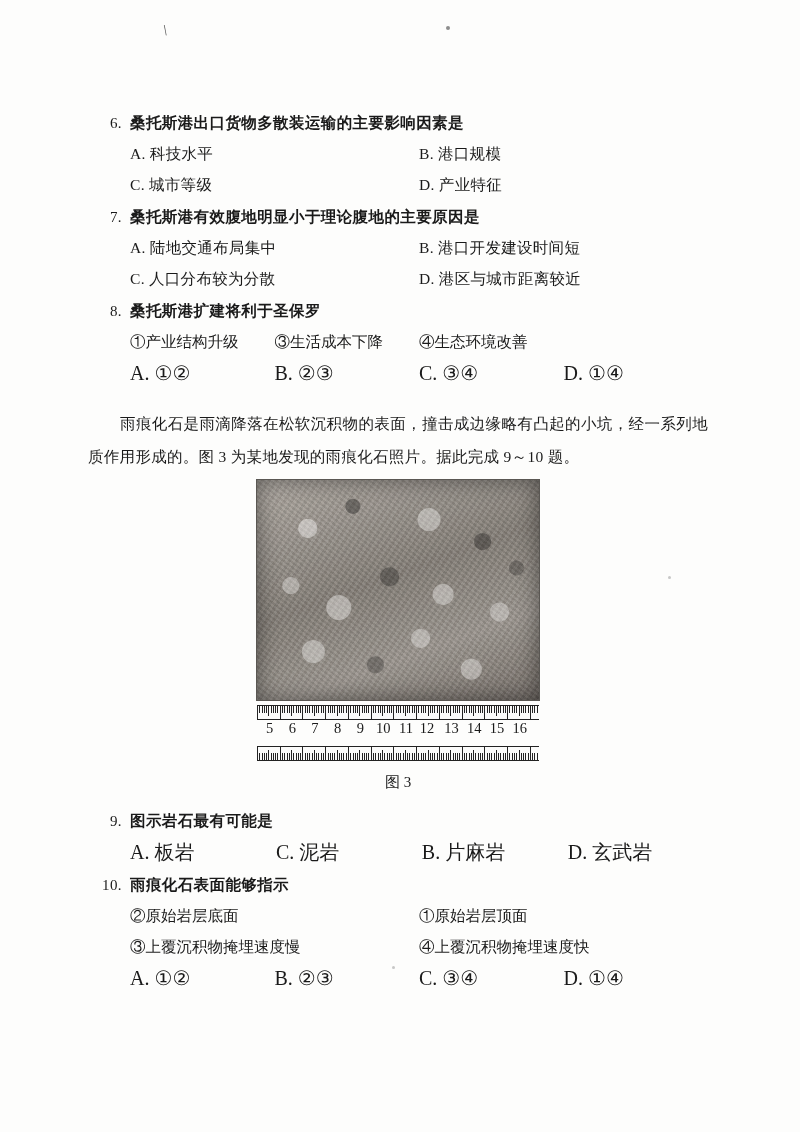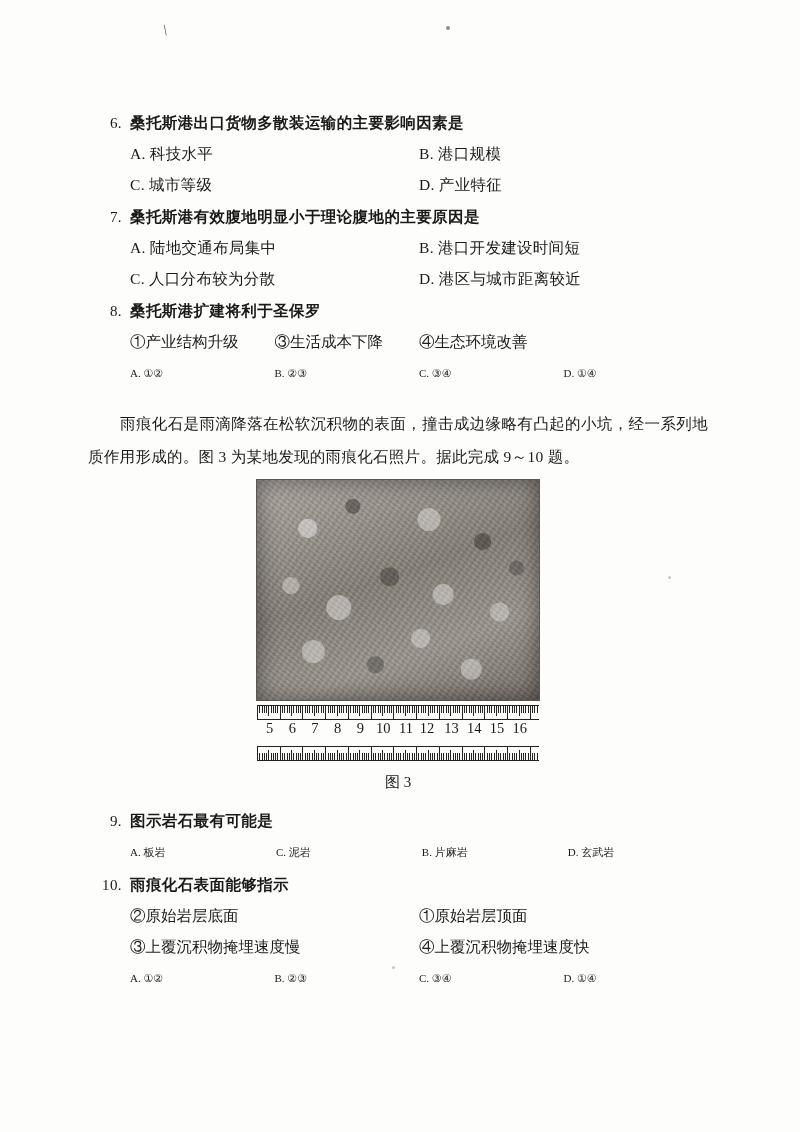--- a/index.html
+++ b/index.html
@@ -73,21 +73,21 @@
   }
   .circ-row.w4 > div {
     width: 25%;
   }
   .circ-row.w2 > div {
     width: 50%;
   }
   .abcd-row {
     margin-left: 42px;
     display: flex;
-    font-size: 11px;
+    font-size: 20px;
     line-height: 32px;
   }
   .abcd-row > div {
     width: 25%;
   }
   .abcd-row.wide > div:nth-child(1) { width: 26%; }
   .abcd-row.wide > div:nth-child(2) { width: 26%; }
   .abcd-row.wide > div:nth-child(3) { width: 26%; }
   .para {
     font-size: 15.5px;

